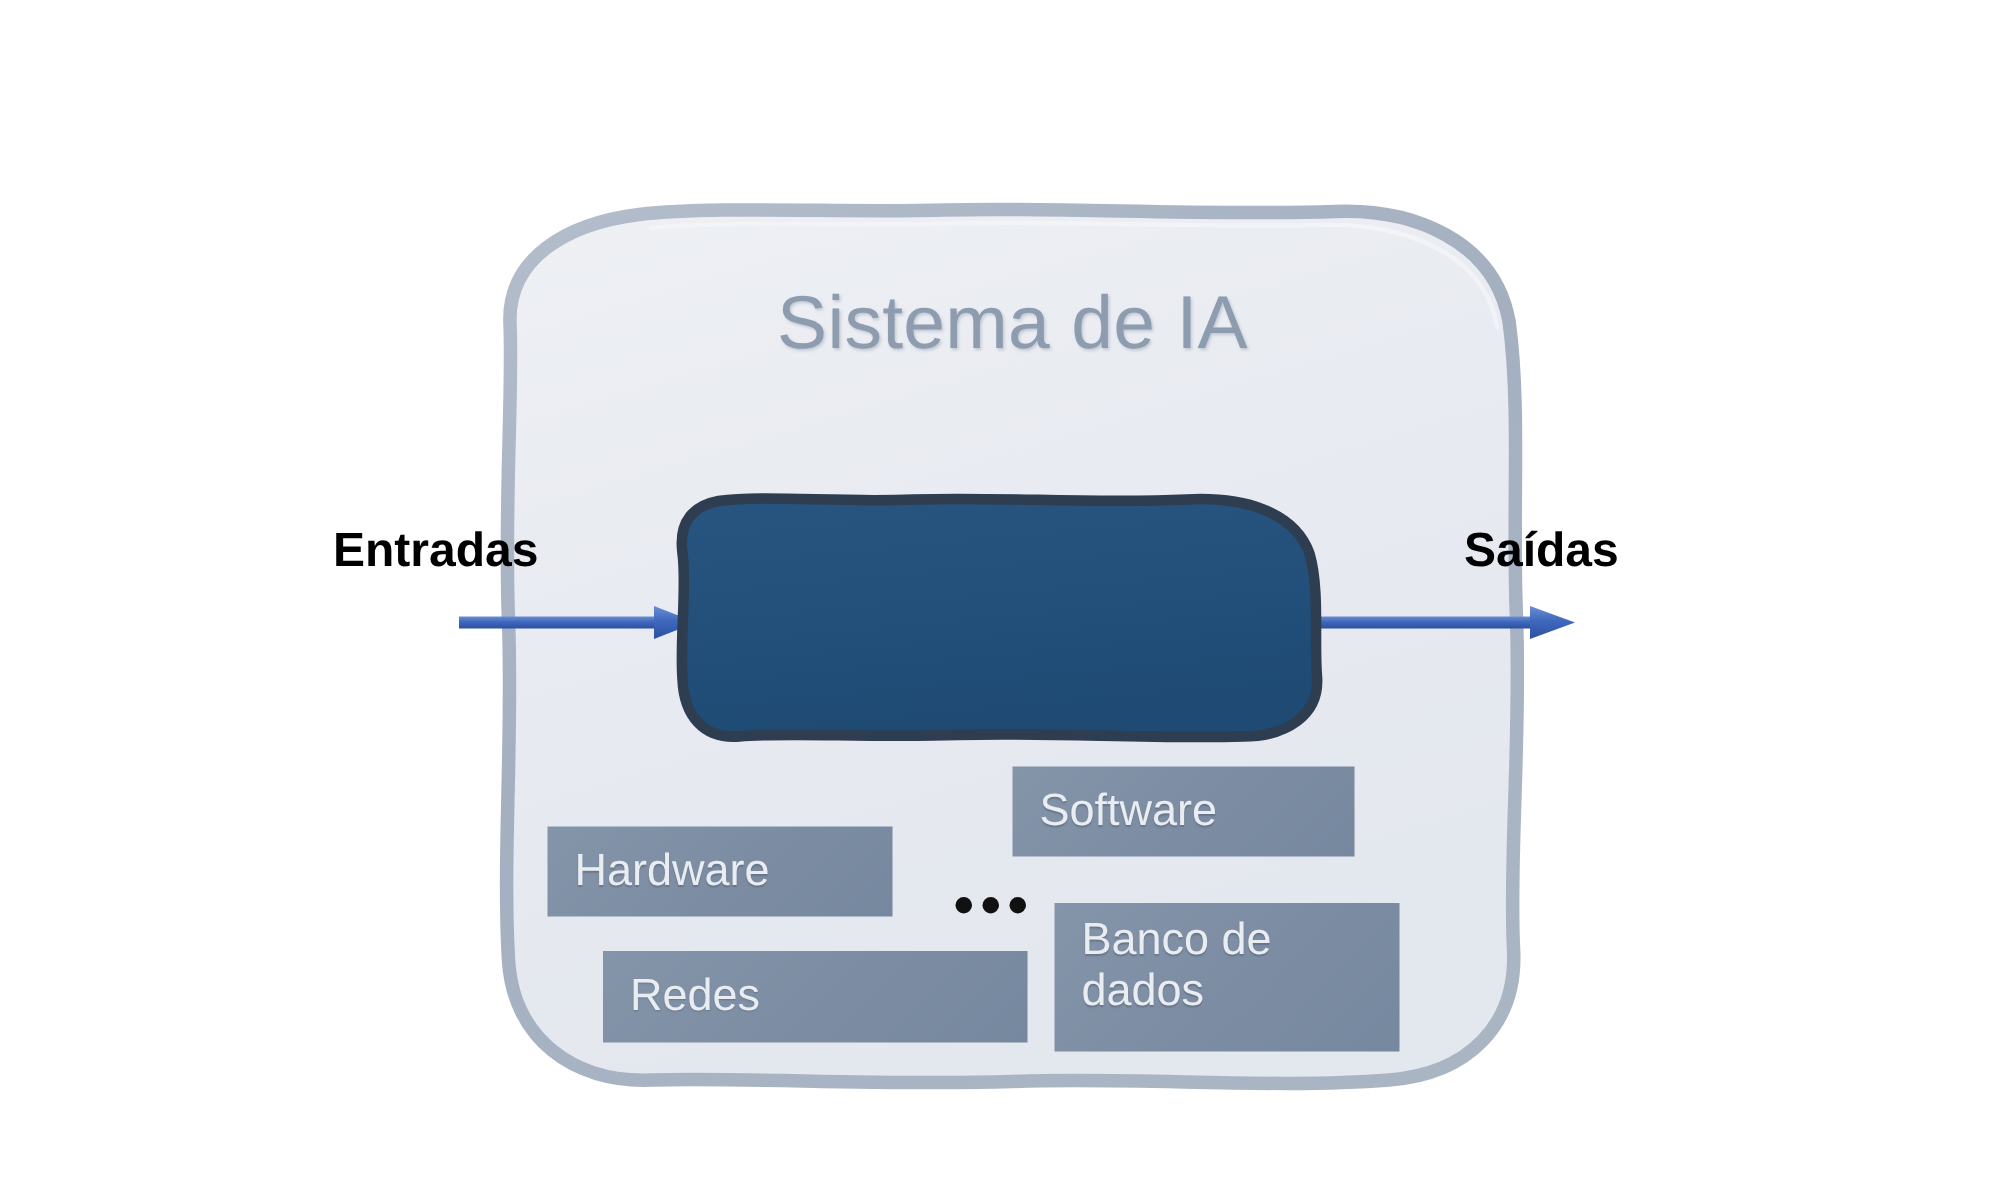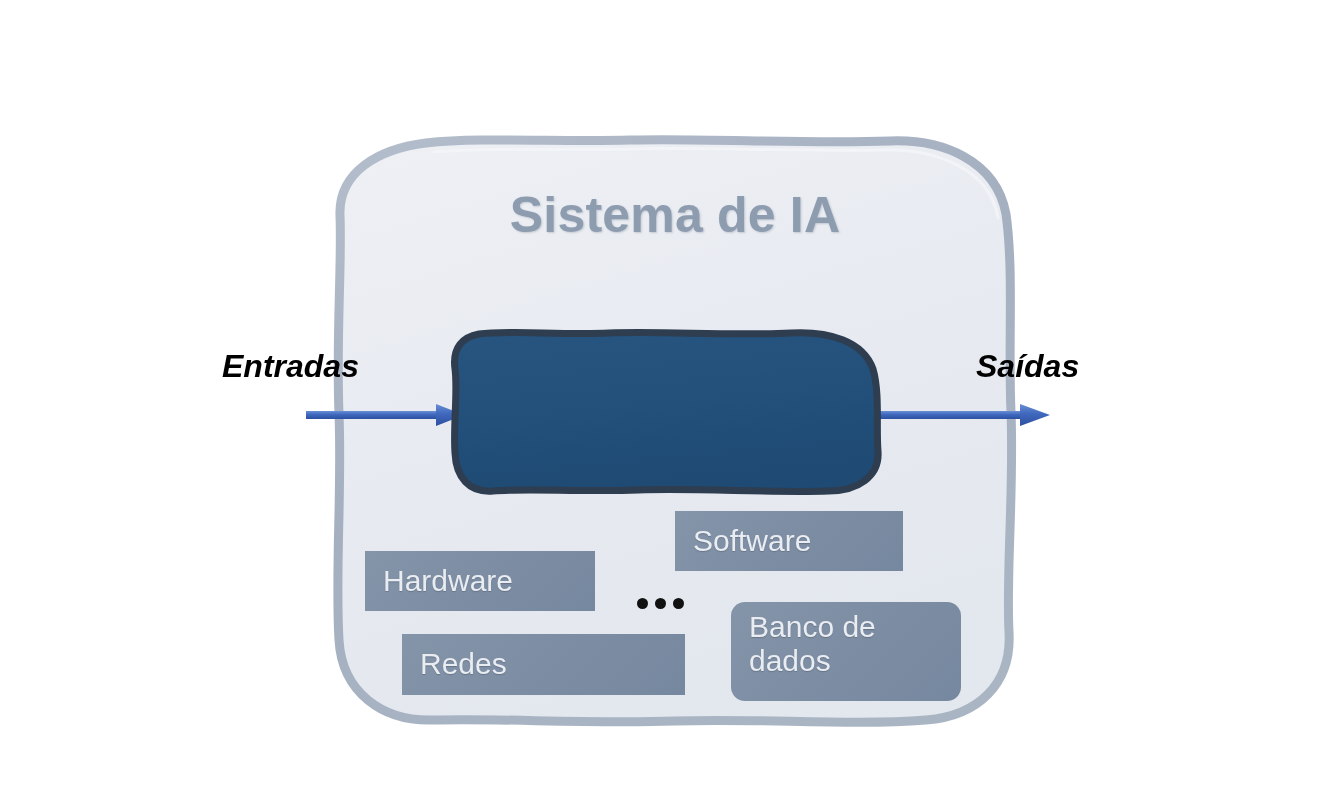--- a/index.html
+++ b/index.html
@@ -36,21 +36,21 @@
   }
 
   
   #system-title {
     position: absolute;
     left: 330px;
     top: 186px;
     width: 690px;
     text-align: center;
     font-size: 50px;
-    font-weight: bold;
+    font-weight: normal;
     color: #8e9cb0;
     letter-spacing: 0.2px;
     text-shadow: 1px 1px 2px rgba(120,135,155,0.35);
     white-space: nowrap;
   }
 
   
   #algorithm-box {
     position: absolute;
     left: 449px;
@@ -80,21 +80,20 @@
     pointer-events: none;
   }
 
   
   .io-label {
     position: absolute;
     font-size: 32px;
     font-weight: bold;
     color: #000000;
     white-space: nowrap;
-    font-style: italic;
   }
   #label-entradas { left: 222px; top: 348px; }
   #label-saidas   { left: 976px; top: 348px; }
 
   
   .arrow-svg {
     position: absolute;
     display: block;
   }
   #arrow-in  { left: 306px; top: 400px; width: 160px; height: 30px; }
@@ -111,24 +110,23 @@
     padding: 6px 0 6px 18px;
     display: flex;
     align-items: center;
     text-shadow: 0 1px 1px rgba(60,70,85,0.35);
     overflow: hidden;
   }
   #chip-hardware { left: 365px; top: 527px; width: 230px; height: 60px; margin-top: 24px; }
   #chip-software { left: 675px; top: 511px; width: 228px; height: 60px; }
   #chip-redes    { left: 402px; top: 634px; width: 283px; height: 61px; }
   #chip-banco {
-    left: 731px; top: 602px; width: 230px; height: 99px;
+    left: 703px; top: 602px; width: 230px; height: 99px;
     align-items: flex-start;
     padding-top: 8px;
-    border-radius: 14px;
   }
 
   
   #ellipsis {
     position: absolute;
     left: 637px;
     top: 598px;
     display: flex;
     gap: 7px;
   }

